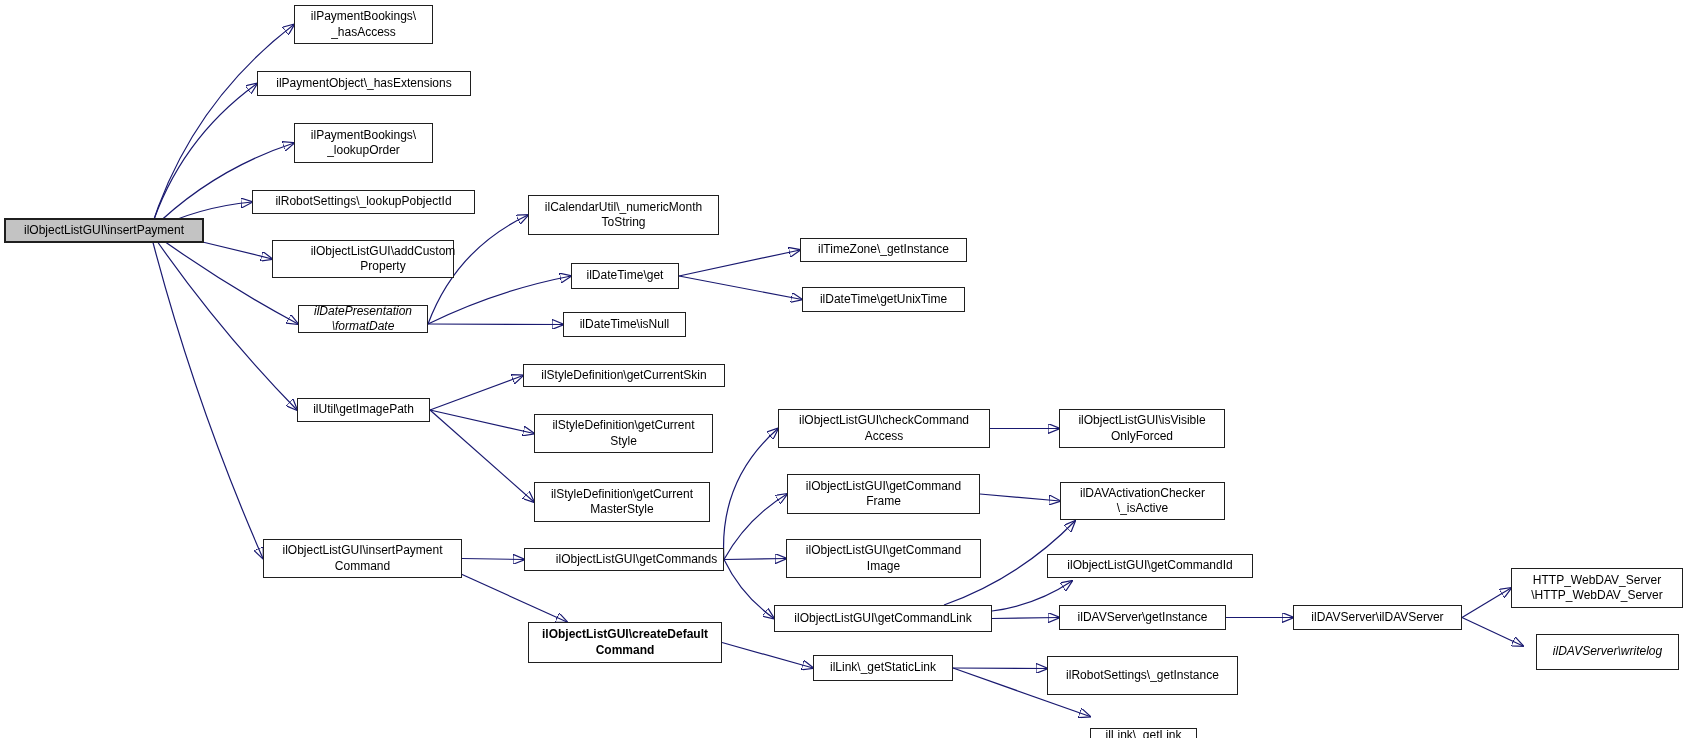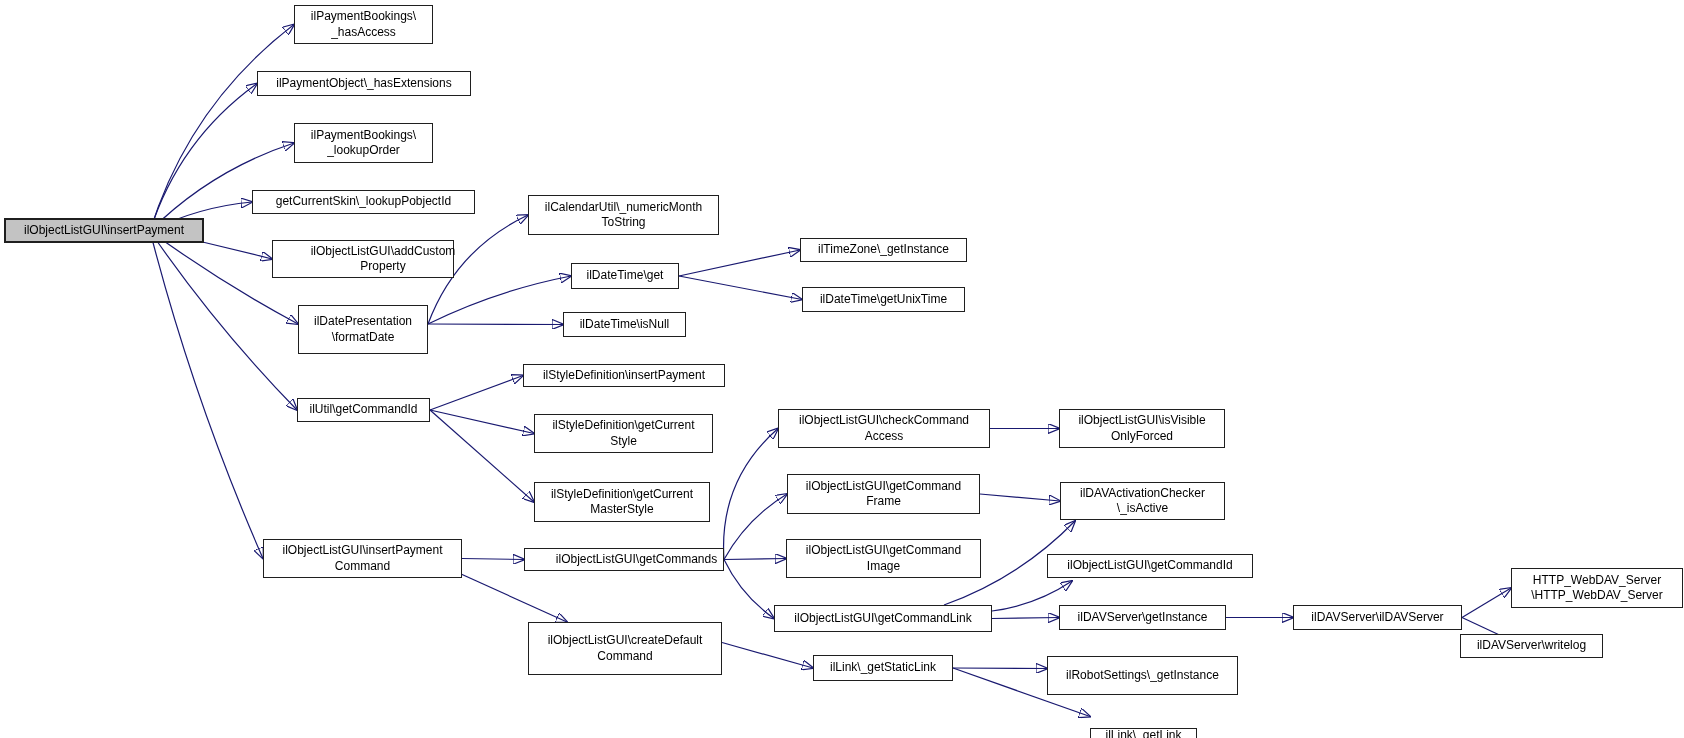--- a/index.html
+++ b/index.html
@@ -93,39 +93,39 @@
         <path d="M953,668 Q1021.5,692.25 1090,716.5" marker-end="url(#arrowhead)"></path>
       </g>
   </svg>
   <div id="node-layer">
       <div class="node root" style="left: 4px; top: 218px; width: 200px; height: 25px;">ilObjectListGUI\insertPayment</div>
       <div class="node" style="left: 294px; top: 5px; width: 139px; height: 39px;">ilPaymentBookings\
 _hasAccess</div>
       <div class="node" style="left: 257px; top: 71px; width: 214px; height: 25px;">ilPaymentObject\_hasExtensions</div>
       <div class="node" style="left: 294px; top: 123px; width: 139px; height: 40px;">ilPaymentBookings\
 _lookupOrder</div>
-      <div class="node" style="left: 252px; top: 190px; width: 223px; height: 24px;">getCurrentSkin\_lookupPobjectId</div>
+      <div class="node" style="left: 252px; top: 190px; width: 223px; height: 24px;">ilRobotSettings\_lookupPobjectId</div>
       <div class="node" style="left: 272px; top: 240px; width: 182px; height: 38px; padding-left: 40px;">ilObjectListGUI\addCustom
 Property</div>
-      <div class="node" style="left: 298px; top: 305px; width: 130px; height: 49px;">ilDatePresentation
+      <div class="node" style="left: 298px; top: 305px; width: 130px; height: 28px; font-style: italic;">ilDatePresentation
 \formatDate</div>
-      <div class="node" style="left: 297px; top: 398px; width: 133px; height: 24px;">ilUtil\getCommandId</div>
+      <div class="node" style="left: 297px; top: 398px; width: 133px; height: 24px;">ilUtil\getImagePath</div>
       <div class="node" style="left: 263px; top: 539px; width: 199px; height: 39px;">ilObjectListGUI\insertPayment
 Command</div>
       <div class="node" style="left: 528px; top: 195px; width: 191px; height: 40px;">ilCalendarUtil\_numericMonth
 ToString</div>
       <div class="node" style="left: 571px; top: 263px; width: 108px; height: 26px;">ilDateTime\get</div>
       <div class="node" style="left: 563px; top: 312px; width: 123px; height: 25px;">ilDateTime\isNull</div>
-      <div class="node" style="left: 523px; top: 364px; width: 202px; height: 23px;">ilStyleDefinition\insertPayment</div>
+      <div class="node" style="left: 523px; top: 364px; width: 202px; height: 23px;">ilStyleDefinition\getCurrentSkin</div>
       <div class="node" style="left: 534px; top: 414px; width: 179px; height: 39px;">ilStyleDefinition\getCurrent
 Style</div>
       <div class="node" style="left: 534px; top: 482px; width: 176px; height: 40px;">ilStyleDefinition\getCurrent
 MasterStyle</div>
       <div class="node" style="left: 524px; top: 548px; width: 200px; height: 23px; padding-left: 25px;">ilObjectListGUI\getCommands</div>
-      <div class="node" style="left: 528px; top: 622px; width: 194px; height: 53px;">ilObjectListGUI\createDefault
+      <div class="node" style="left: 528px; top: 622px; width: 194px; height: 41px; font-weight: bold;">ilObjectListGUI\createDefault
 Command</div>
       <div class="node" style="left: 800px; top: 238px; width: 167px; height: 24px;">ilTimeZone\_getInstance</div>
       <div class="node" style="left: 802px; top: 287px; width: 163px; height: 25px;">ilDateTime\getUnixTime</div>
       <div class="node" style="left: 778px; top: 409px; width: 212px; height: 39px;">ilObjectListGUI\checkCommand
 Access</div>
       <div class="node" style="left: 787px; top: 474px; width: 193px; height: 40px;">ilObjectListGUI\getCommand
 Frame</div>
       <div class="node" style="left: 786px; top: 539px; width: 195px; height: 39px;">ilObjectListGUI\getCommand
 Image</div>
       <div class="node" style="left: 774px; top: 605px; width: 218px; height: 27px;">ilObjectListGUI\getCommandLink</div>
@@ -134,15 +134,15 @@
 OnlyForced</div>
       <div class="node" style="left: 1060px; top: 482px; width: 165px; height: 38px;">ilDAVActivationChecker
 \_isActive</div>
       <div class="node" style="left: 1039px; top: 554px; width: 206px; height: 24px; margin-left: 8px;">ilObjectListGUI\getCommandId</div>
       <div class="node" style="left: 1059px; top: 605px; width: 167px; height: 25px;">ilDAVServer\getInstance</div>
       <div class="node" style="left: 1047px; top: 656px; width: 191px; height: 39px;">ilRobotSettings\_getInstance</div>
       <div class="node" style="left: 1090px; top: 728px; width: 107px; height: 15px;">ilLink\_getLink</div>
       <div class="node" style="left: 1293px; top: 605px; width: 169px; height: 25px;">ilDAVServer\ilDAVServer</div>
       <div class="node" style="left: 1511px; top: 568px; width: 172px; height: 40px;">HTTP_WebDAV_Server
 \HTTP_WebDAV_Server</div>
-      <div class="node" style="left: 1460px; top: 634px; width: 143px; height: 24px;">ilDAVServer\writelog</div>
+      <div class="node" style="left: 1536px; top: 634px; width: 143px; height: 36px; font-style: italic;">ilDAVServer\writelog</div>
     </div>
 </div>
 
 </body></html>

